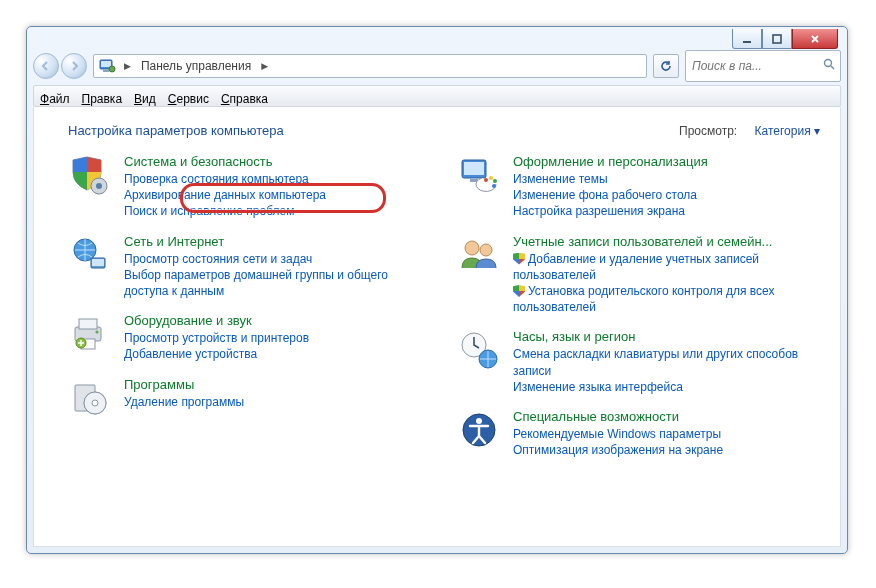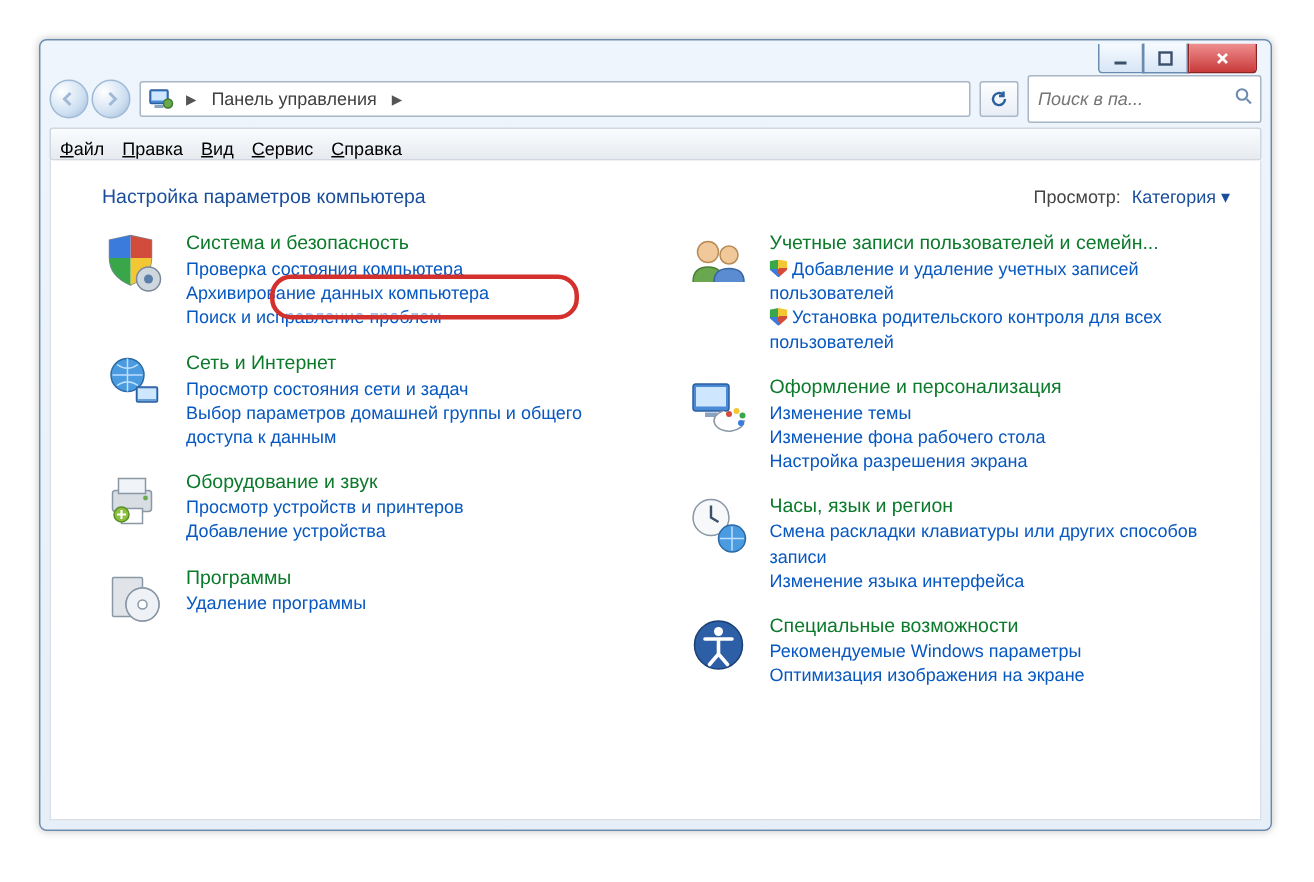--- a/index.html
+++ b/index.html
@@ -133,21 +133,21 @@
     align-items: center;
     margin-bottom: 16px;
   }
   .hdr-row h1 {
     font-size: 13px; font-weight: normal;
     color: #1a4e9d;
     margin: 0;
     flex: 1;
   }
   .viewby { color: #444; font-size: 12px; }
-  .viewby .drop { color: #1a4e9d; margin-left: 4px; }
+  .viewby .drop { color: #1a4e9d; margin-left: 14px; }
   .cols {
     display: flex;
     gap: 26px;
   }
   .col { flex: 1; min-width: 0; }
   .cat {
     display: flex;
     gap: 12px;
     margin-bottom: 14px;
   }
@@ -356,38 +356,20 @@
           </div>
         </div>
 
       </div>
 
       <div class="col">
 
         <div class="cat">
           <div class="ic">
             <svg width="42" height="42" viewBox="0 0 42 42">
-              <circle cx="14" cy="14" r="7" fill="#f0c89a" stroke="#b88a54"></circle>
-              <path d="M4 34 q0 -10 10 -10 t10 10" fill="#6aa84f" stroke="#4a7d36"></path>
-              <circle cx="28" cy="16" r="6" fill="#f0c89a" stroke="#b88a54"></circle>
-              <path d="M18 34 q0 -9 10 -9 t10 9" fill="#5b8bd0" stroke="#3a66a3"></path>
-            </svg>
-          </div>
-          <div class="txt">
-            <div class="title">Учетные записи пользователей и семейн...</div>
-            <div class="sub">
-              <span class="line shielded">Добавление и удаление учетных записей пользователей</span>
-              <span class="line shielded">Установка родительского контроля для всех пользователей</span>
-            </div>
-          </div>
-        </div>
-
-        <div class="cat">
-          <div class="ic">
-            <svg width="42" height="42" viewBox="0 0 42 42">
               <rect x="4" y="6" width="24" height="18" rx="2" fill="#4a8bd8" stroke="#2b5f9e"></rect>
               <rect x="6" y="8" width="20" height="13" fill="#cfe6ff"></rect>
               <rect x="12" y="25" width="8" height="3" fill="#8aa3c0"></rect>
               <path d="M24 24 a10 7 0 1 0 14 6" fill="#fff" stroke="#8a97a5"></path>
               <circle cx="28" cy="26" r="2" fill="#d34b3b"></circle>
                 <circle cx="33" cy="24" r="2" fill="#f2c736"></circle>
               <circle cx="37" cy="27" r="2" fill="#3aa64a"></circle>
                 <circle cx="36" cy="32" r="2" fill="#3a7bdc"></circle>
             </svg>
           </div>
@@ -397,20 +379,38 @@
               <span class="line">Изменение темы</span>
               <span class="line">Изменение фона рабочего стола</span>
               <span class="line">Настройка разрешения экрана</span>
             </div>
           </div>
         </div>
 
         <div class="cat">
           <div class="ic">
             <svg width="42" height="42" viewBox="0 0 42 42">
+              <circle cx="14" cy="14" r="7" fill="#f0c89a" stroke="#b88a54"></circle>
+              <path d="M4 34 q0 -10 10 -10 t10 10" fill="#6aa84f" stroke="#4a7d36"></path>
+              <circle cx="28" cy="16" r="6" fill="#f0c89a" stroke="#b88a54"></circle>
+              <path d="M18 34 q0 -9 10 -9 t10 9" fill="#5b8bd0" stroke="#3a66a3"></path>
+            </svg>
+          </div>
+          <div class="txt">
+            <div class="title">Учетные записи пользователей и семейн...</div>
+            <div class="sub">
+              <span class="line shielded">Добавление и удаление учетных записей пользователей</span>
+              <span class="line shielded">Установка родительского контроля для всех пользователей</span>
+            </div>
+          </div>
+        </div>
+
+        <div class="cat">
+          <div class="ic">
+            <svg width="42" height="42" viewBox="0 0 42 42">
               <circle cx="16" cy="16" r="12" fill="#f6f8fa" stroke="#8a97a5"></circle>
               <path d="M16 8 v8 l5 3" stroke="#3a506b" stroke-width="1.6" fill="none"></path>
               <circle cx="30" cy="30" r="9" fill="#4a9be0" stroke="#2b6aa6"></circle>
               <path d="M22 30 h16 M30 22 v16" stroke="#bfe0ff"></path>
             </svg>
           </div>
           <div class="txt">
             <div class="title">Часы, язык и регион</div>
             <div class="sub">
               <span class="line">Смена раскладки клавиатуры или других способов записи</span>

